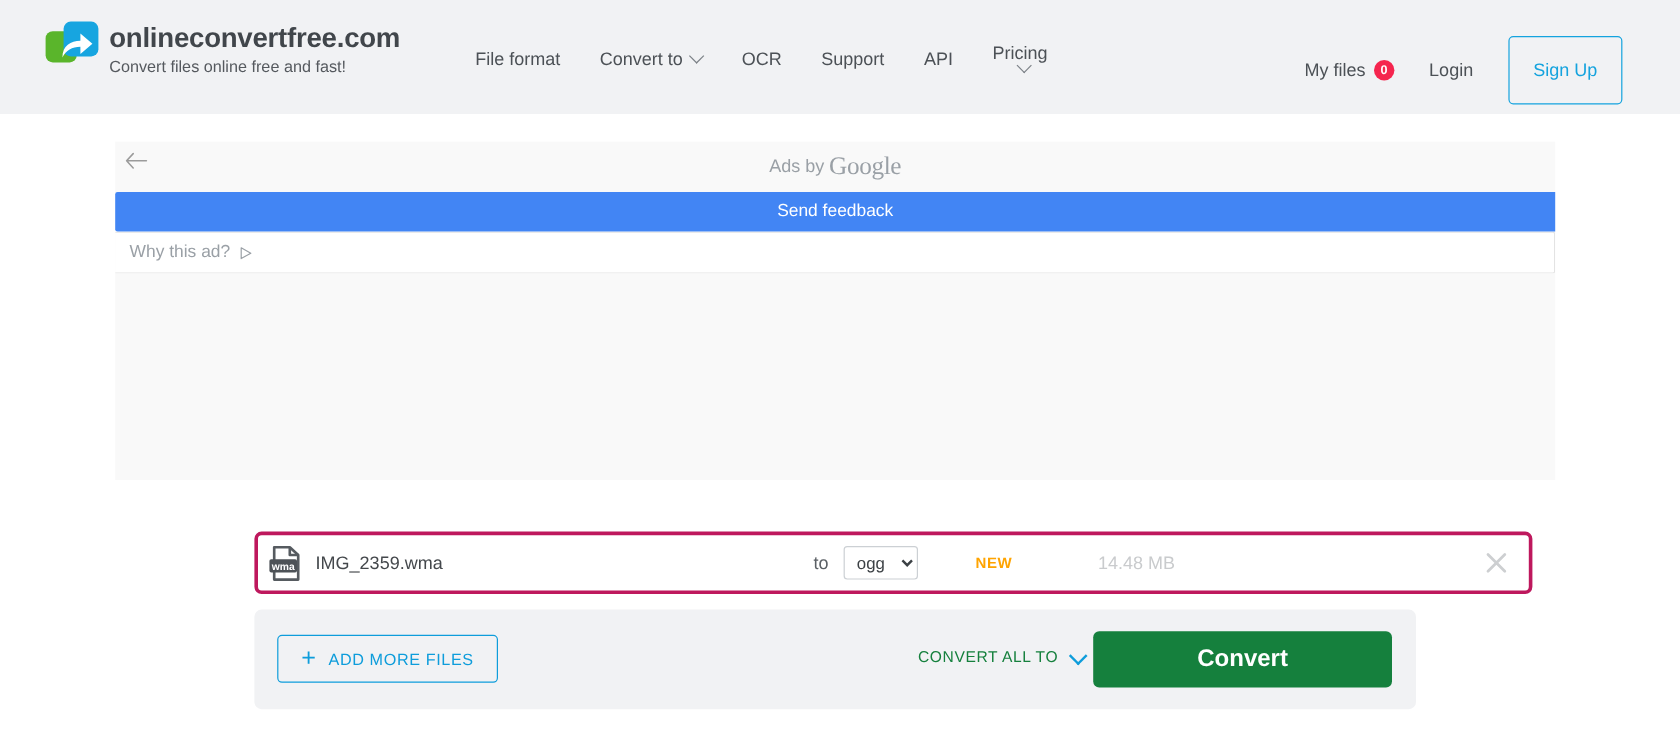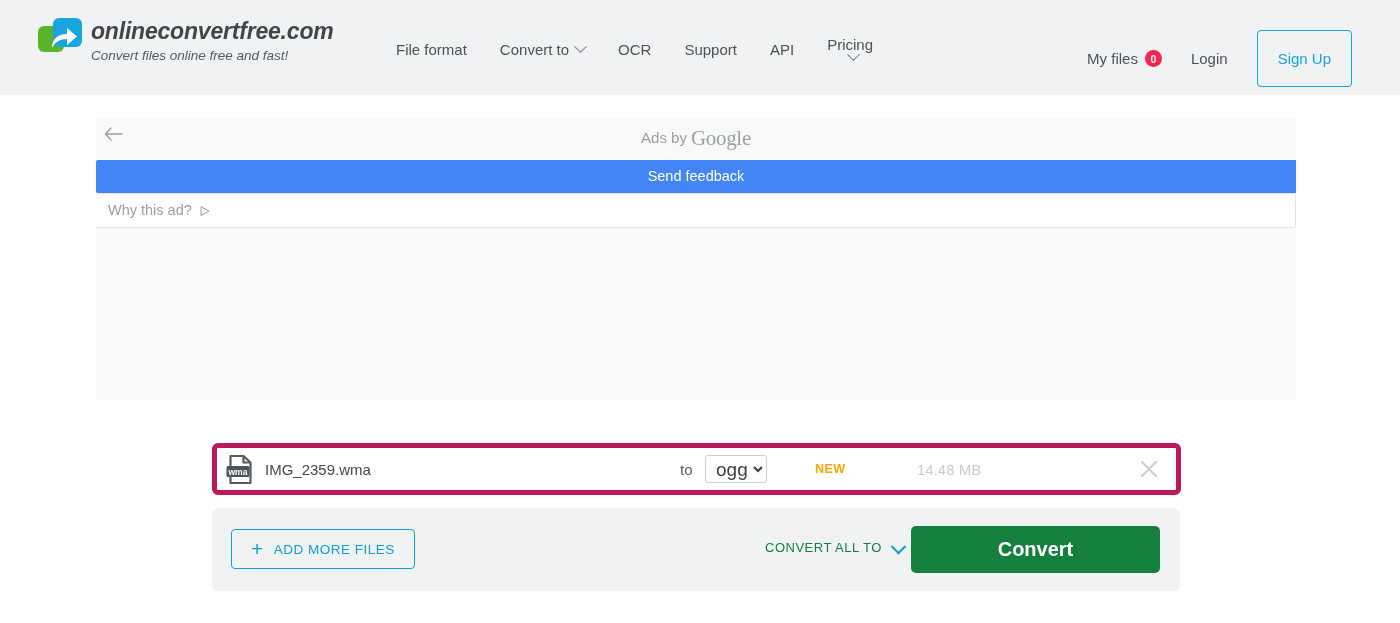--- a/index.html
+++ b/index.html
@@ -22,21 +22,20 @@
     background: #f1f2f4;
     display: flex;
     align-items: center;
   }
   .brand {
     position: absolute;
     left: 38px;
     top: 18px;
     display: flex;
     align-items: flex-start;
-    font-style: italic;
   }
   .logo-mark {
     position: relative;
     width: 44px;
     height: 38px;
     margin-right: 9px;
     flex: none;
   }
   .logo-green {
     position: absolute;
@@ -209,24 +208,24 @@
     display: flex;
     align-items: center;
     gap: 7px;
   }
 
   
   .file-row {
     position: absolute;
     left: 212px;
     top: 443px;
-    width: 969px;
+    width: 1065px;
     height: 52px;
     background: #ffffff;
-    border: 5px solid #be185d;
+    border: 3px solid #be185d;
     border-radius: 6px;
     display: flex;
     align-items: center;
     padding: 0 13px 0 9px;
   }
   .file-icon {
     width: 29px; height: 31px;
     flex: none;
     margin-right: 10px;
     position: relative;
@@ -240,21 +239,21 @@
     font-size: 15px;
     color: #5b6065;
     position: absolute;
     left: 463px;
   }
   .fmt-select {
     position: absolute;
     left: 488px;
     width: 62px;
     height: 28px;
-    font-size: 19px;
+    font-size: 14px;
     color: #3c4145;
     border: 1px solid #ccd0d4;
     border-radius: 3px;
     background: #ffffff;
     font-family: "Liberation Sans", sans-serif;
     padding-left: 6px;
     cursor: pointer;
   }
   .new-badge {
     position: absolute;

